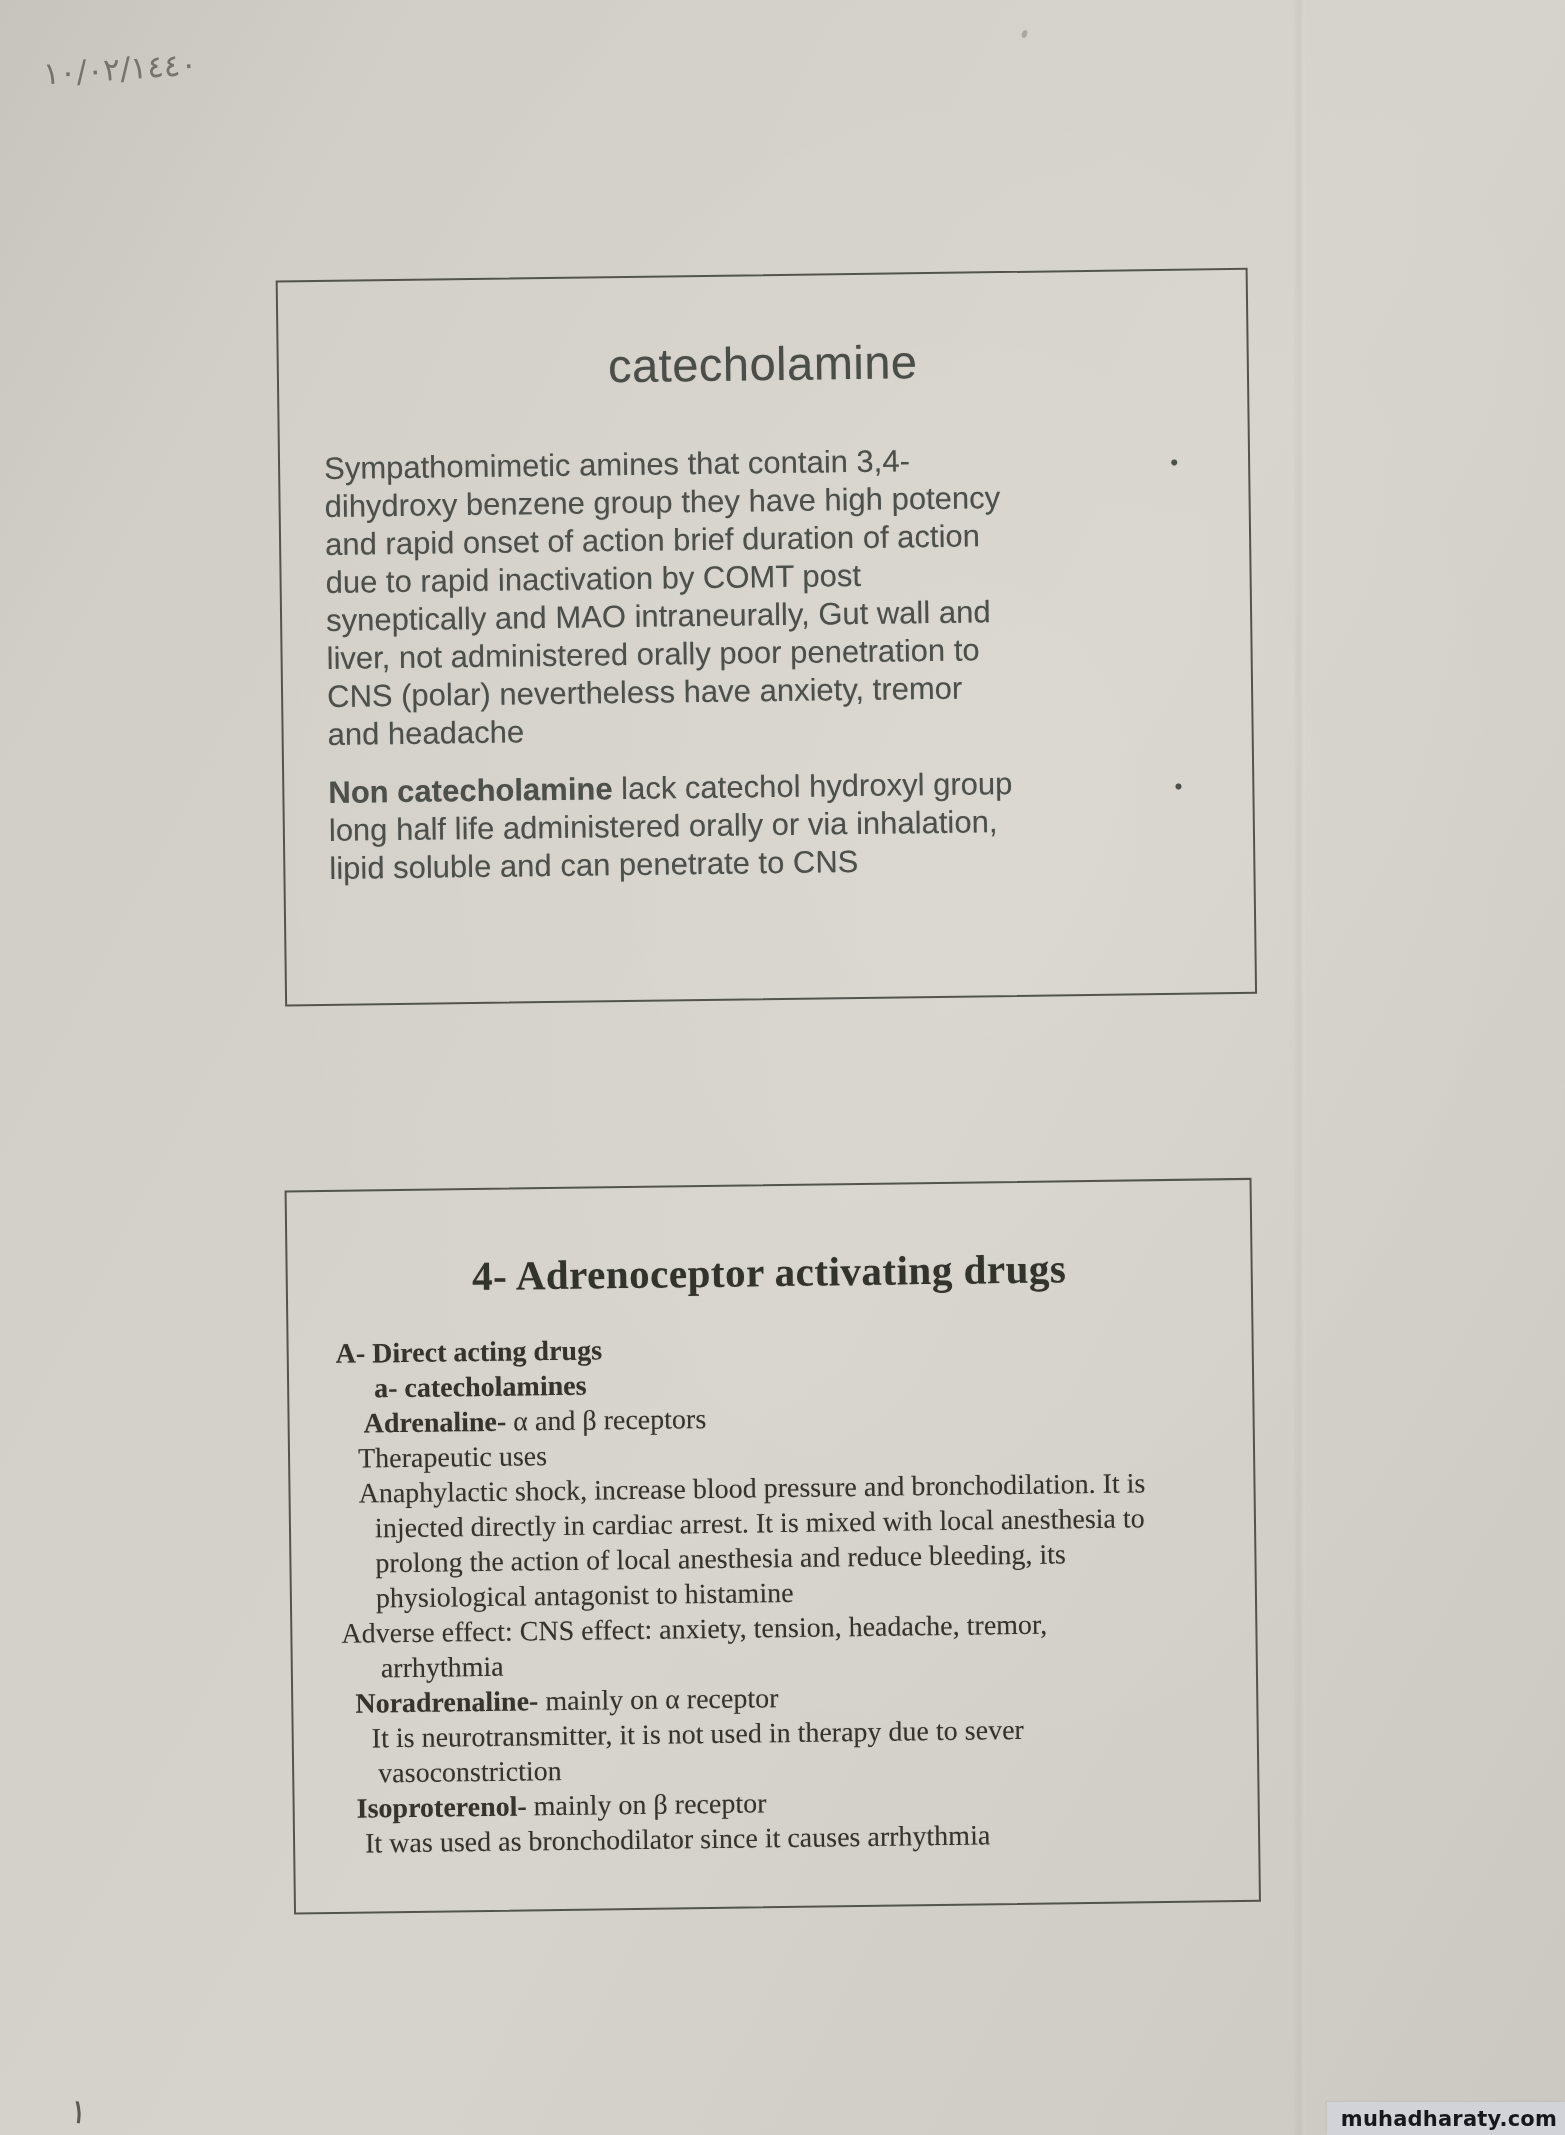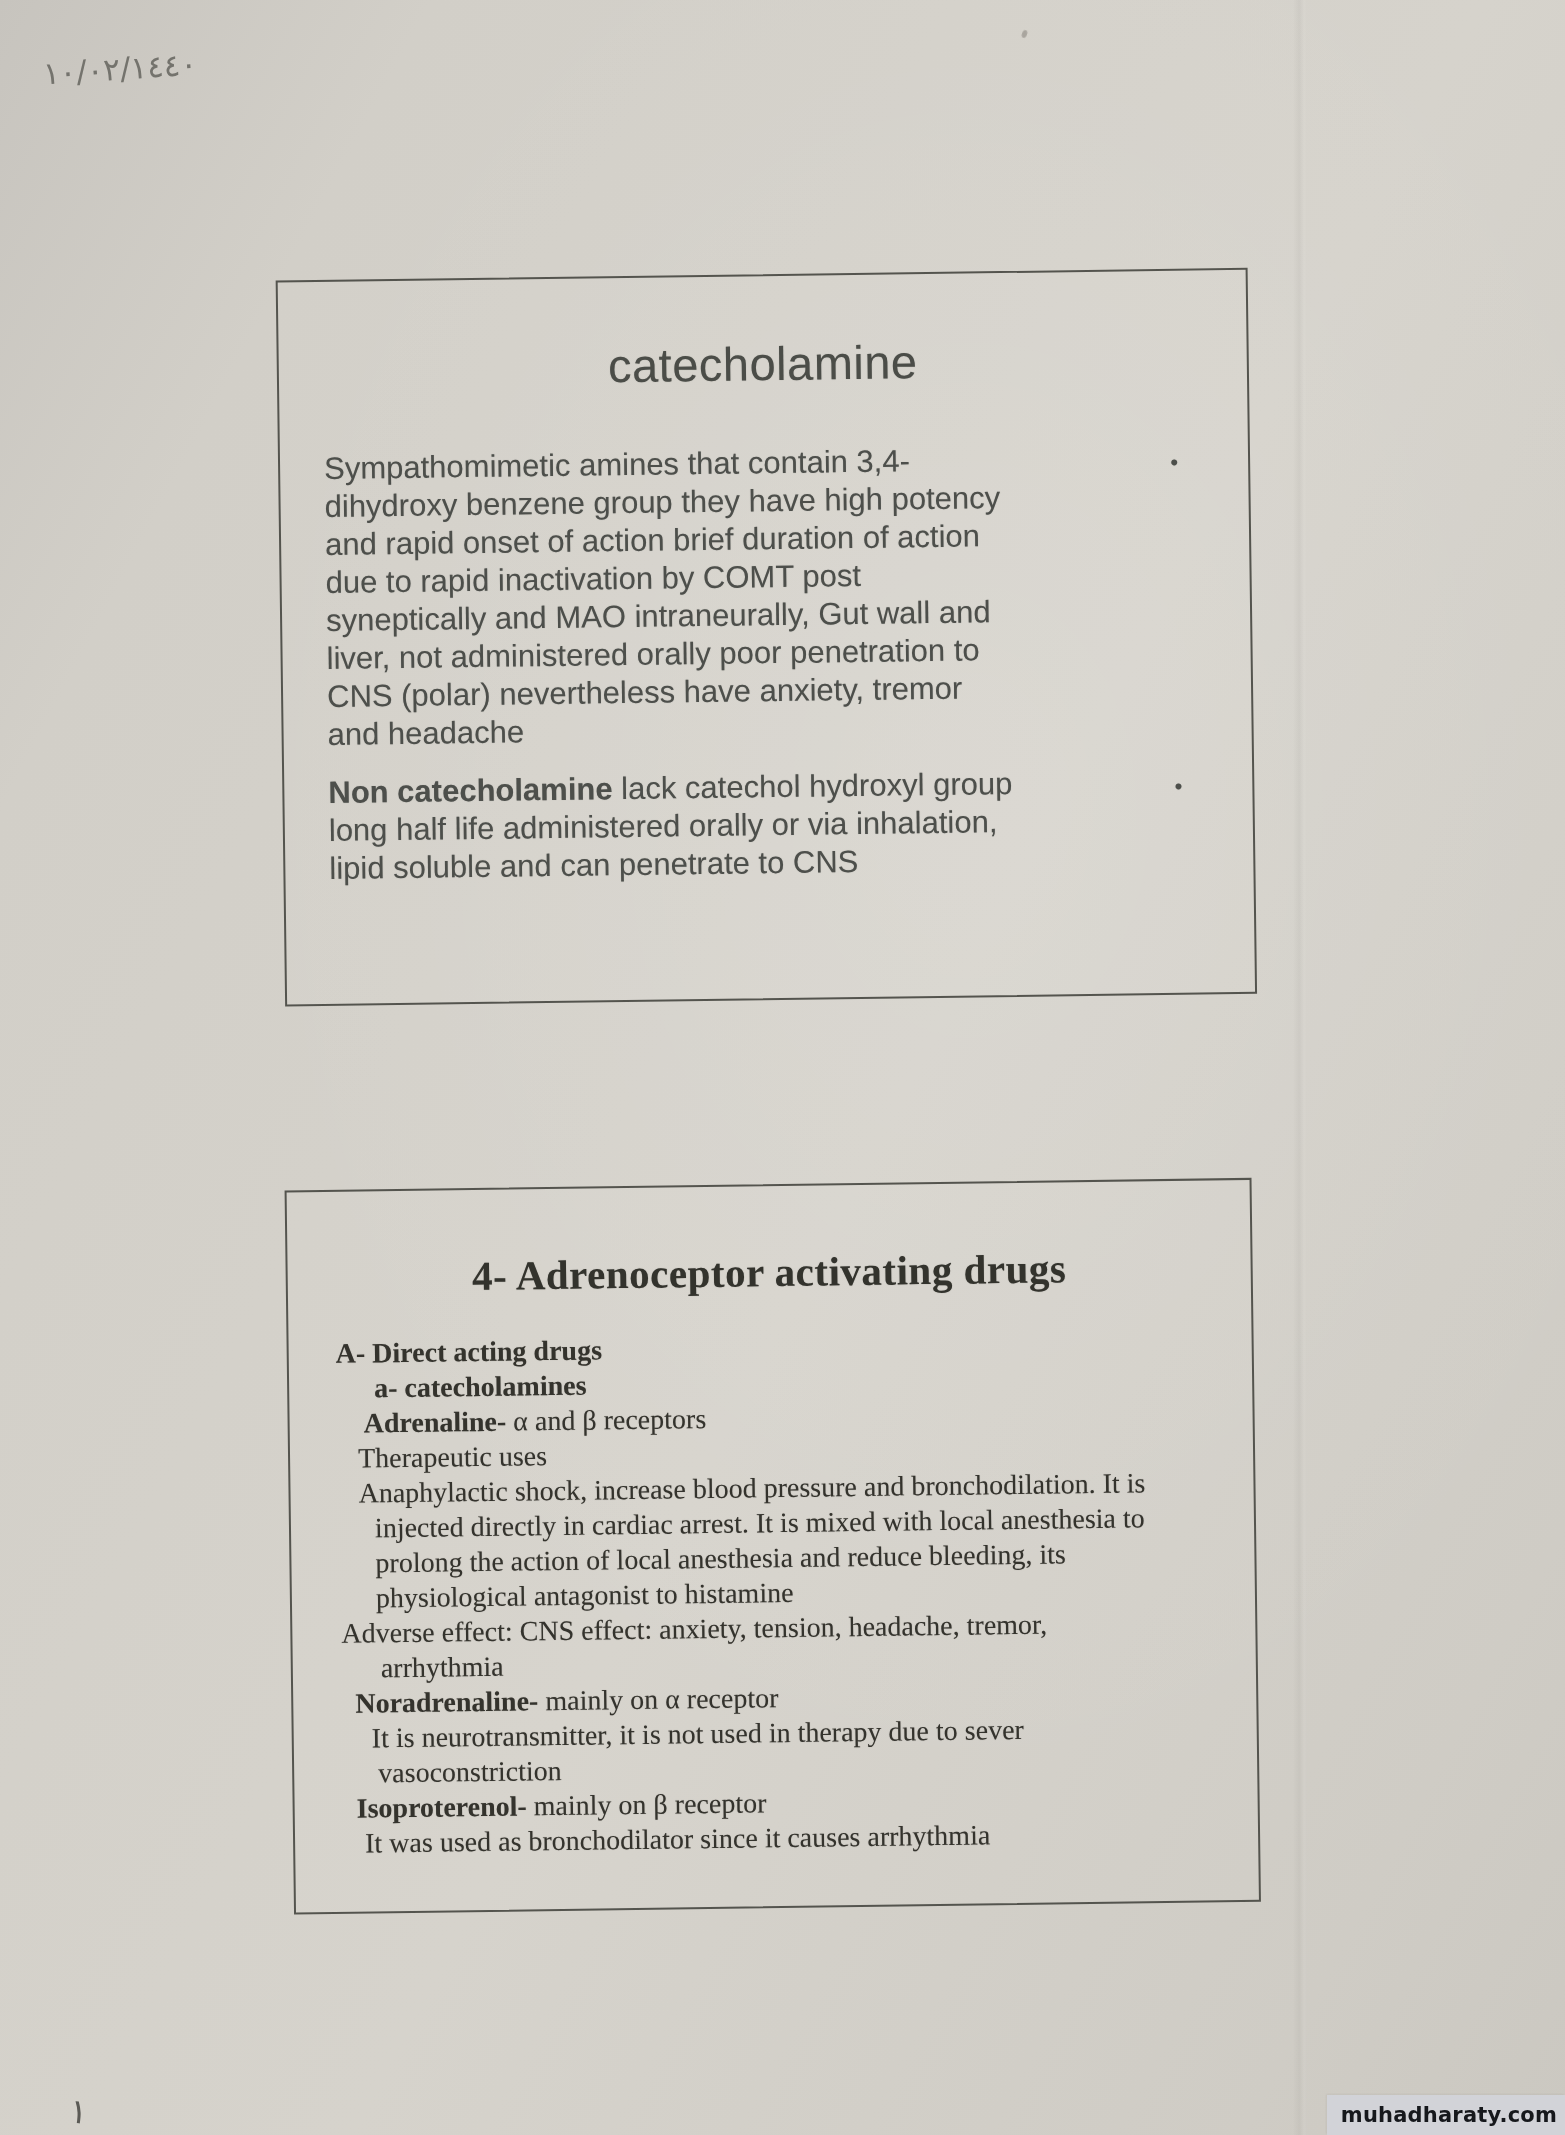--- a/index.html
+++ b/index.html
@@ -80,21 +80,21 @@
   .s2-body{
     position:absolute;left:0;top:144px;width:100%;
     font-family:"Liberation Serif",serif;
     font-size:28px;line-height:35px;color:#34332d;
     text-shadow:0 0 1px rgba(52,51,45,0.30);
   }
   .s2-line{white-space:nowrap;}
   .s2-line b{font-weight:700;}
 
   .watermark{
-    position:absolute;right:0;bottom:0;height:40px;
+    position:absolute;right:0;bottom:0;height:33px;
     background:#d2d3d8;
     display:flex;align-items:center;
     padding:0 8px 0 14px;
     box-shadow:-1px -1px 2px rgba(0,0,0,0.05);
   }
   .watermark span{
     font-family:"DejaVu Sans",sans-serif;
     font-weight:700;font-size:21px;color:#16181c;letter-spacing:0.2px;
   }
 </style>

